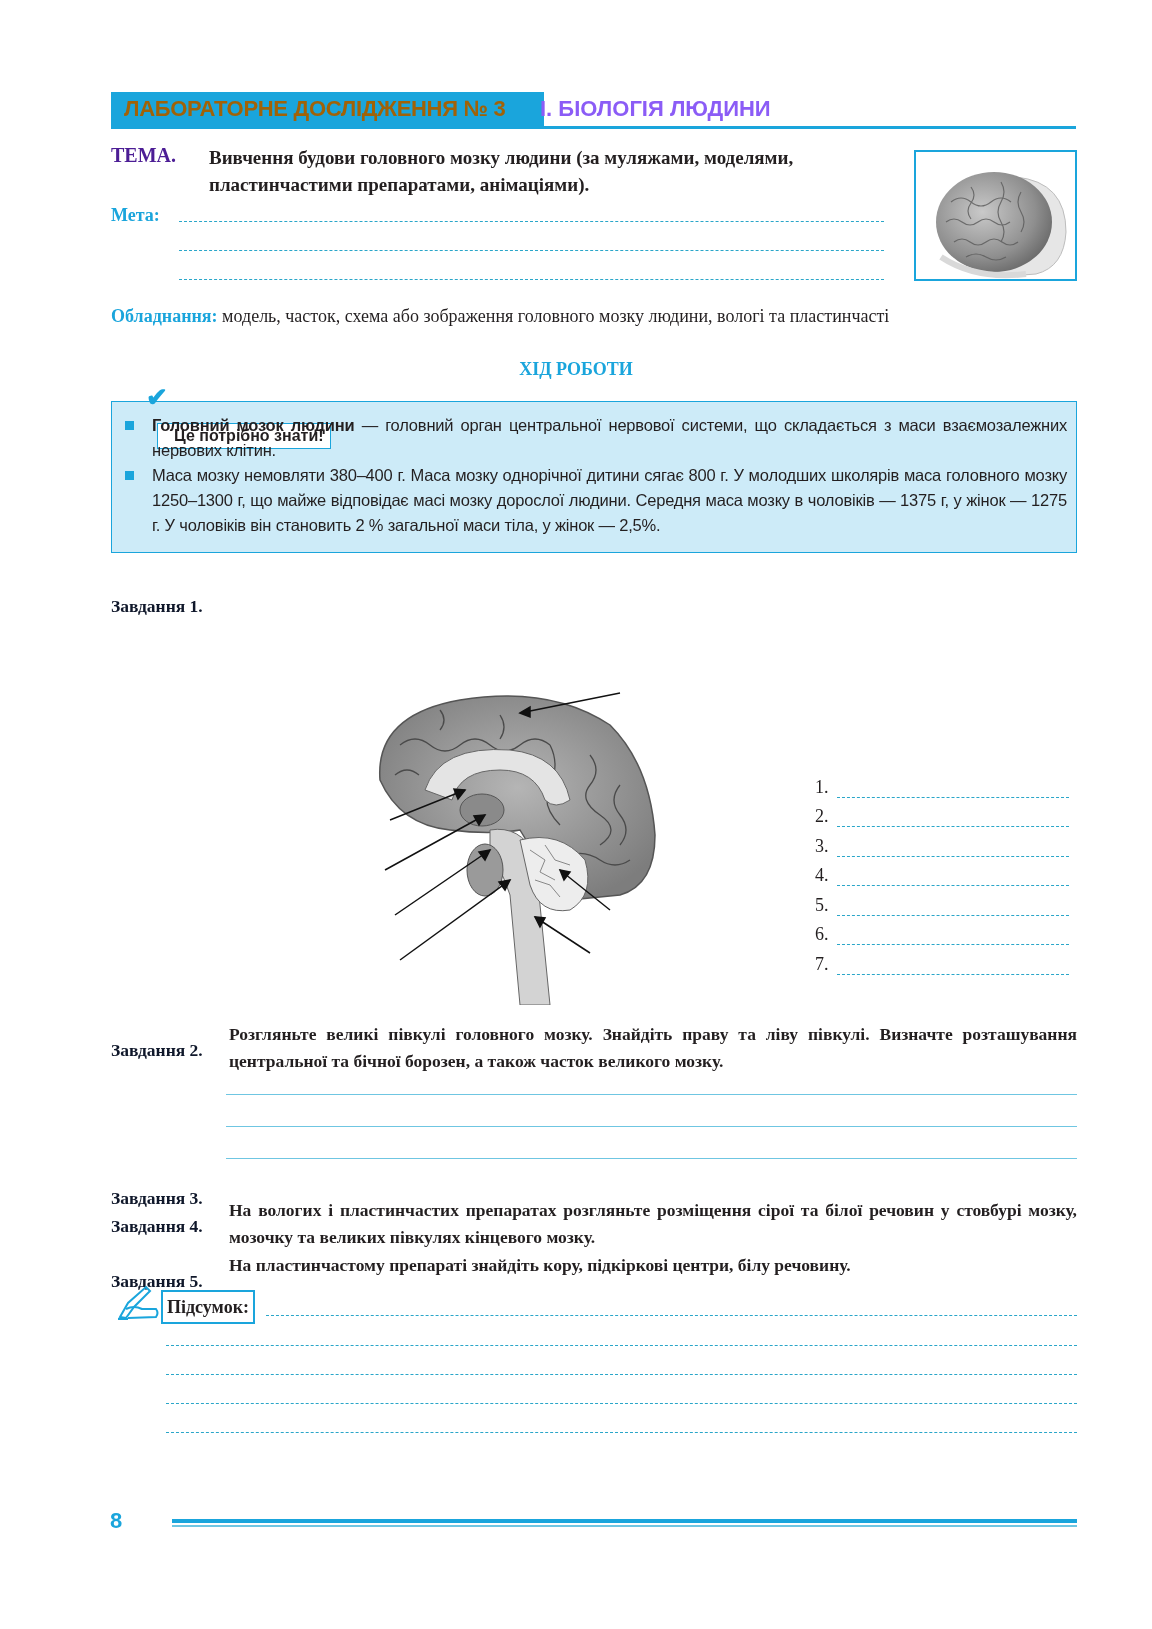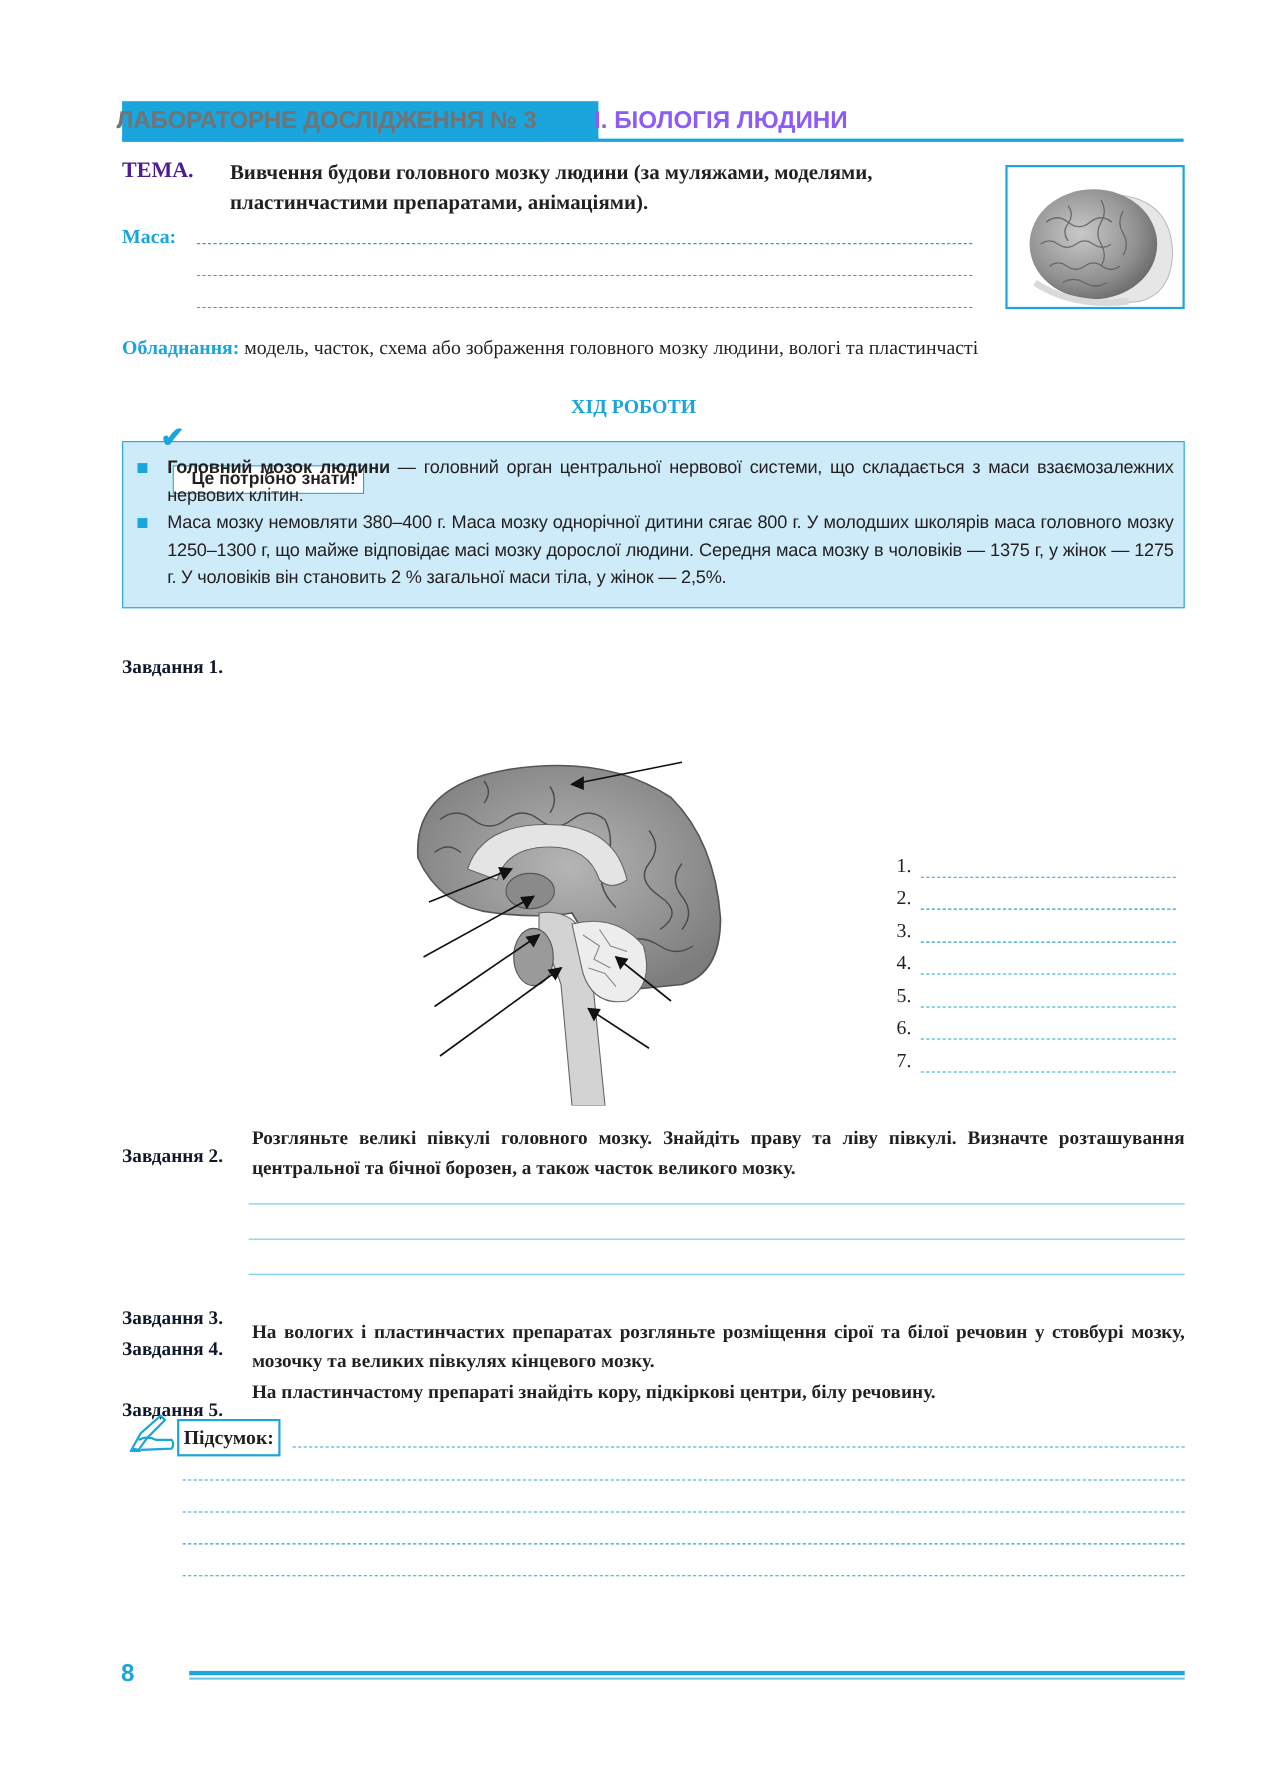--- a/index.html
+++ b/index.html
@@ -2,21 +2,21 @@
 <html><head>
 <meta charset="utf-8">
 <style>
   * { box-sizing: border-box; margin: 0; padding: 0; }
   html, body { width: 1152px; height: 1629px; background: #ffffff; }
   body { position: relative; font-family: "Liberation Serif", serif; color: #231f20; overflow: hidden; }
   .abs { position: absolute; }
 
   
   #hdr-bar { left: 111px; top: 92px; width: 433px; height: 36px; background: #1aa5dc; }
-  #hdr-title { left: 106px; top: 96px; font-family: "Liberation Sans", sans-serif; font-weight: bold; font-size: 22px; color: #737373; letter-spacing: -0.3px; white-space: nowrap; }
+  #hdr-title { left: 124px; top: 96px; font-family: "Liberation Sans", sans-serif; font-weight: bold; font-size: 22px; color: #a16207; letter-spacing: -0.3px; white-space: nowrap; }
   #hdr-section { left: 540px; top: 96px; font-family: "Liberation Sans", sans-serif; font-weight: bold; font-size: 22px; color: #8b5cf6; white-space: nowrap; }
   #hdr-line { left: 111px; top: 126px; width: 965px; height: 3px; background: #1aa5dc; }
 
   
   #tema-label { left: 111px; top: 144px; font-weight: bold; font-size: 20px; color: #4c1d95; }
   #tema-text { left: 209px; top: 144px; width: 620px; font-weight: bold; font-size: 19px; line-height: 27px; }
 
   #meta-label { left: 111px; top: 205px; font-weight: bold; font-size: 18px; color: #1aa5dc; }
   .dash-line { position: absolute; height: 0; border-bottom: 1.5px dashed #2aa6c9; }
   .solid-line { position: absolute; height: 0; border-bottom: 1.5px solid #6fc6e2; }
@@ -62,21 +62,21 @@
 <body>
 
 <div id="hdr-bar" class="abs"></div>
 <div id="hdr-title" class="abs">ЛАБОРАТОРНЕ ДОСЛІДЖЕННЯ № 3</div>
 <div id="hdr-section" class="abs">І. БІОЛОГІЯ ЛЮДИНИ</div>
 <div id="hdr-line" class="abs"></div>
 
 <div id="tema-label" class="abs">ТЕМА.</div>
 <div id="tema-text" class="abs">Вивчення будови головного мозку людини (за муляжами, моделями, пластинчастими препаратами, анімаціями).</div>
 
-<div id="meta-label" class="abs">Маса:</div>
+<div id="meta-label" class="abs">Мета:</div>
 <div class="dash-line" style="left:179px; top:221px; width:705px;"></div>
 <div class="dash-line" style="left:179px; top:250px; width:705px;"></div>
 <div class="dash-line" style="left:179px; top:279px; width:705px;"></div>
 
 <div id="photo-frame" class="abs">
   <svg width="163" height="131" viewBox="0 0 163 131">
     <defs>
       <radialGradient id="bg1" cx="40%" cy="40%" r="65%">
         <stop offset="0%" stop-color="#c9c9c9"></stop>
         <stop offset="70%" stop-color="#8f8f8f"></stop>

